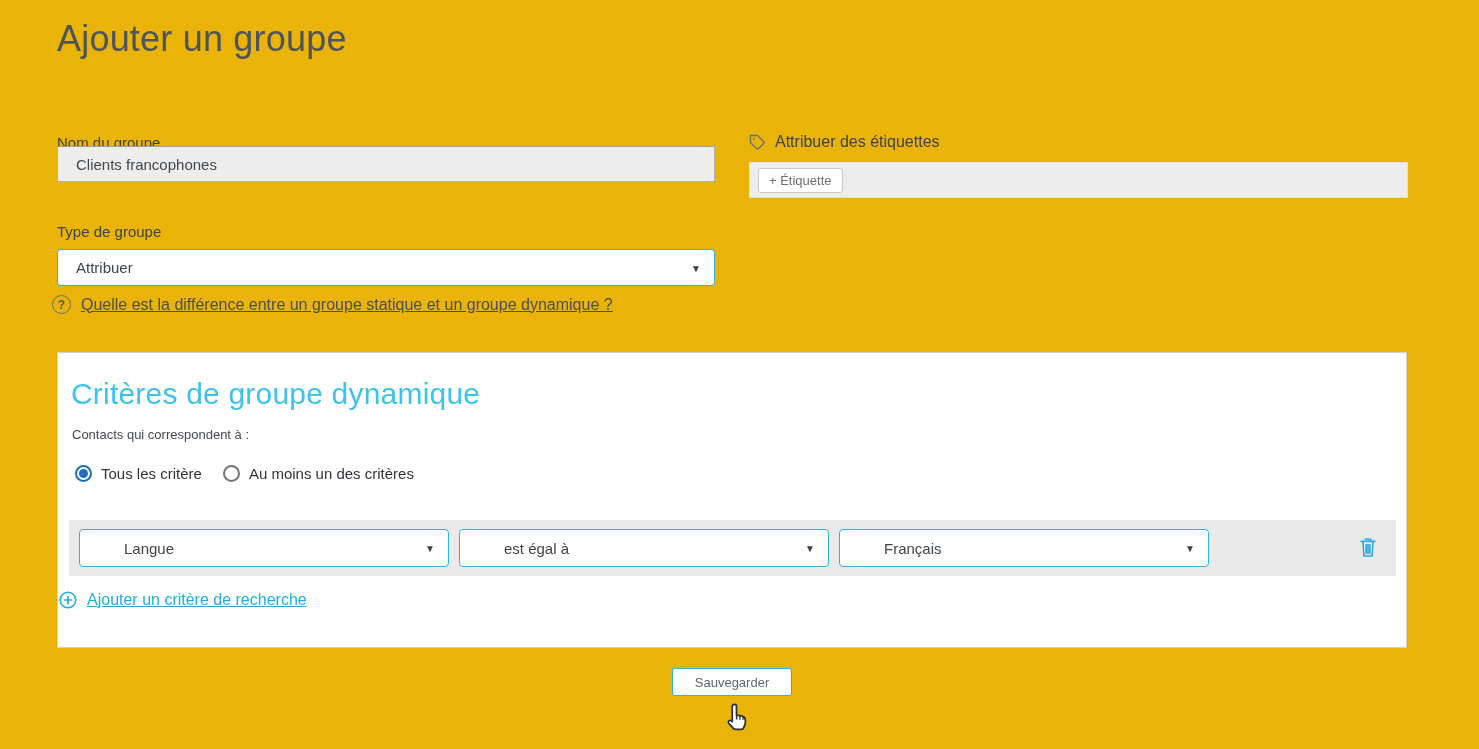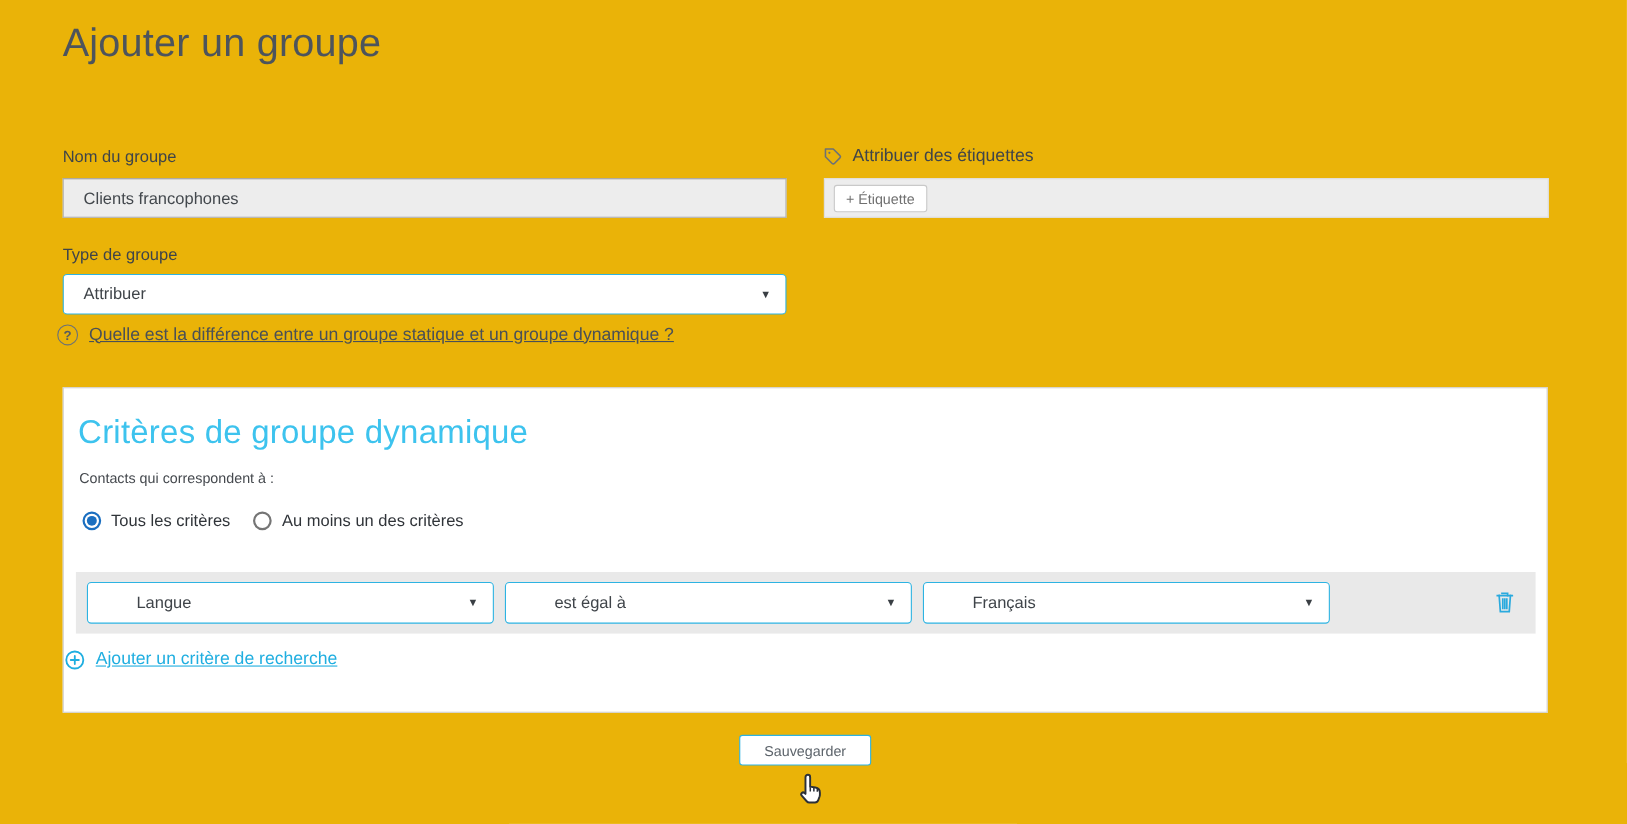--- a/index.html
+++ b/index.html
@@ -10,21 +10,21 @@
   .page-title {
     position:absolute; left:57px; top:18px;
     font-size:36px; font-weight:300; color:#4d545c; letter-spacing:.2px;
   }
 
   .field-label { position:absolute; font-size:15px; color:#3f4449; }
   .lbl-name { left:57px; top:134px; }
   .lbl-type { left:57px; top:223px; }
 
   .name-input {
-    position:absolute; left:57px; top:162px; width:658px; height:36px;
+    position:absolute; left:57px; top:146px; width:658px; height:36px;
     background:#ededed; border:1px solid #b0b0b0; border-top-color:#9d9d9d;
     font-family:"Liberation Sans", sans-serif;
     font-size:15px; color:#43484d; padding:0 0 0 18px; outline:none;
   }
 
   .tags-header {
     position:absolute; left:749px; top:133px; display:flex; align-items:center; gap:9px;
     font-size:16px; color:#3f4449;
   }
   .tags-bar {
@@ -132,21 +132,21 @@
 
   <div class="criteria-section">
     <div class="criteria-title">Critères de groupe dynamique</div>
     <div class="criteria-subtitle">Contacts qui correspondent à :</div>
 
     <div class="radio-row">
       <div class="radio-opt selected">
         <span class="radio-circle">
             <span class="radio-dot"></span>
           </span>
-        <span class="radio-label">Tous les critères</span>
+        <span class="radio-label">Tous les critère</span>
       </div>
       <div class="radio-opt">
         <span class="radio-circle"></span>
         <span class="radio-label">Au moins un des critères</span>
       </div>
     </div>
 
     <div class="criteria-row">
       <div class="select-box crit-select">
         <span>Langue</span>

